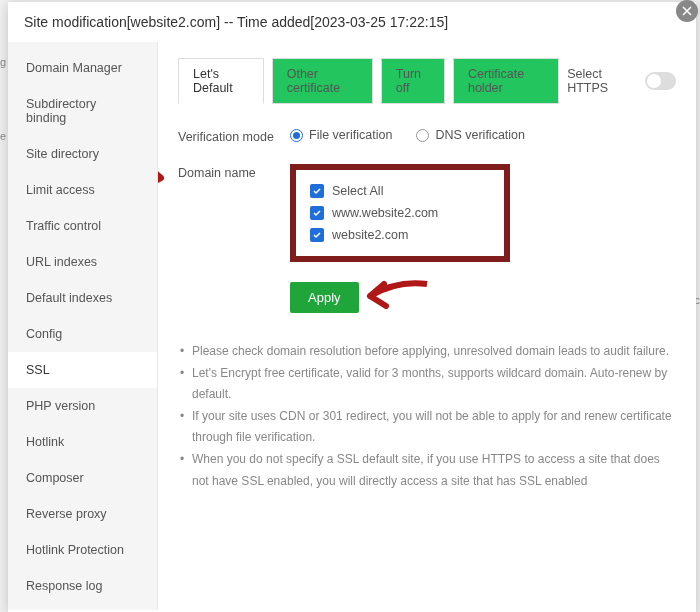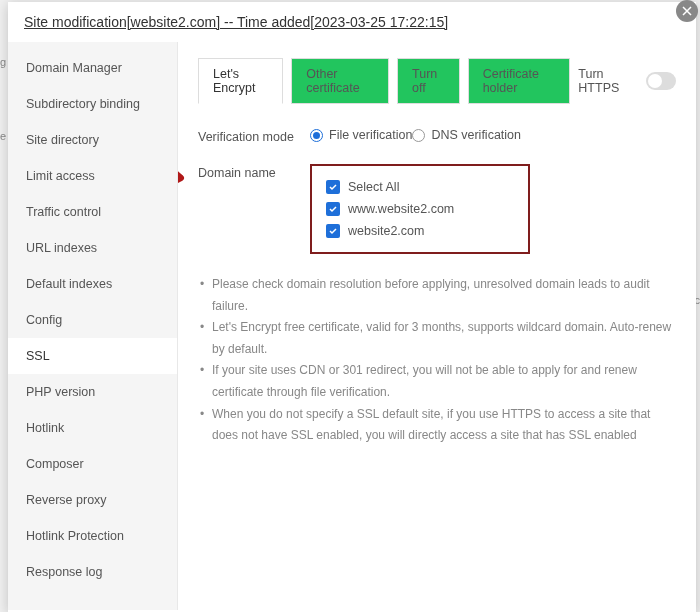--- a/index.html
+++ b/index.html
@@ -33,28 +33,27 @@
       justify-content: center;
       cursor: pointer;
       z-index: 10;
     }
     .close-btn svg { width: 10px; height: 10px; }
     .title-bar {
       padding: 12px 16px;
       font-size: 14px;
       color: #333;
       background: #fff;
-      text-decoration: underline;
     }
     .body {
       display: flex;
       height: calc(100% - 42px);
     }
     .sidebar {
-      width: 170px;
+      width: 150px;
       background: #f5f5f5;
       border-right: 1px solid #e8e8e8;
       padding-top: 8px;
     }
     .sidebar-item {
       padding: 11px 18px;
       font-size: 12.5px;
       color: #555;
       cursor: pointer;
     }
@@ -118,20 +117,21 @@
       margin-bottom: 20px;
       font-size: 12.5px;
       color: #555;
     }
     .row-label {
       width: 112px;
       padding-top: 2px;
     }
     .radio-group {
       display: flex;
+      gap: 24px;
     }
     .radio-item {
       display: flex;
       align-items: center;
       gap: 6px;
       cursor: pointer;
     }
     .radio-circle {
       width: 13px;
       height: 13px;
@@ -145,21 +145,21 @@
       border-color: #1e6fd9;
     }
     .radio-circle.checked::after {
       content: '';
       width: 7px;
       height: 7px;
       background: #1e6fd9;
       border-radius: 50%;
     }
     .domain-box {
-      border: 2px solid #7f1d1d;
+      border: 6px solid #7f1d1d;
       padding: 10px 14px;
       width: 220px;
     }
     .check-item {
       display: flex;
       align-items: center;
       gap: 8px;
       padding: 4px 0;
       font-size: 12.5px;
       color: #555;
@@ -265,27 +265,27 @@
         <div class="sidebar-item">Hotlink</div>
         <div class="sidebar-item">Composer</div>
         <div class="sidebar-item">Reverse proxy</div>
         <div class="sidebar-item">Hotlink Protection</div>
         <div class="sidebar-item">Response log</div>
       </div>
 
     <div class="main">
       <div class="tabs-row">
         <div id="tabs-holder" style="display:flex;gap:8px">
-            <div class="tab active">Let's Encrypt</div>
+            <div class="tab active">Let's Default</div>
             <div class="tab">Other certificate</div>
             <div class="tab">Turn off</div>
             <div class="tab">Certificate holder</div>
           </div>
         <div class="force-https">
-          <span>Turn HTTPS</span>
+          <span>Select HTTPS</span>
           <div class="toggle"></div>
         </div>
       </div>
 
       <div class="row">
         <div class="row-label">Verification mode</div>
         <div class="radio-group" id="radio-group">
             <div class="radio-item">
               <div class="radio-circle checked"></div>
               <span>File verification</span>
@@ -324,20 +324,27 @@
               </div>
               <span>website2.com</span>
             </div>
           </div>
         <svg class="arrow arrow1" viewBox="0 0 70 48" style="top:-6px;left:-72px">
           <path d="M5 8 Q 30 5 55 20" stroke="#b01818" stroke-width="6" fill="none"></path>
           <path d="M55 20 L42 8 M55 20 L40 28" stroke="#b01818" stroke-width="6" fill="none" stroke-linecap="round"></path>
         </svg>
       </div>
 
+      <div class="apply-row" style="position:relative">
+        <button class="apply-btn">Apply</button>
+        <svg class="arrow arrow2" viewBox="0 0 80 44" style="top:-8px;left:62px">
+          <path d="M75 10 Q 45 6 18 22" stroke="#b01818" stroke-width="6" fill="none"></path>
+          <path d="M18 22 L32 10 M18 22 L34 32" stroke="#b01818" stroke-width="6" fill="none" stroke-linecap="round"></path>
+        </svg>
+      </div>
 
       <ul class="notes" id="notes">
           <li>Please check domain resolution before applying, unresolved domain leads to audit failure.</li>
           <li>Let's Encrypt free certificate, valid for 3 months, supports wildcard domain. Auto-renew by default.</li>
           <li>If your site uses CDN or 301 redirect, you will not be able to apply for and renew certificate through file verification.</li>
           <li>When you do not specify a SSL default site, if you use HTTPS to access a site that does not have SSL enabled, you will directly access a site that has SSL enabled</li>
         </ul>
     </div>
   </div>
 </div>

